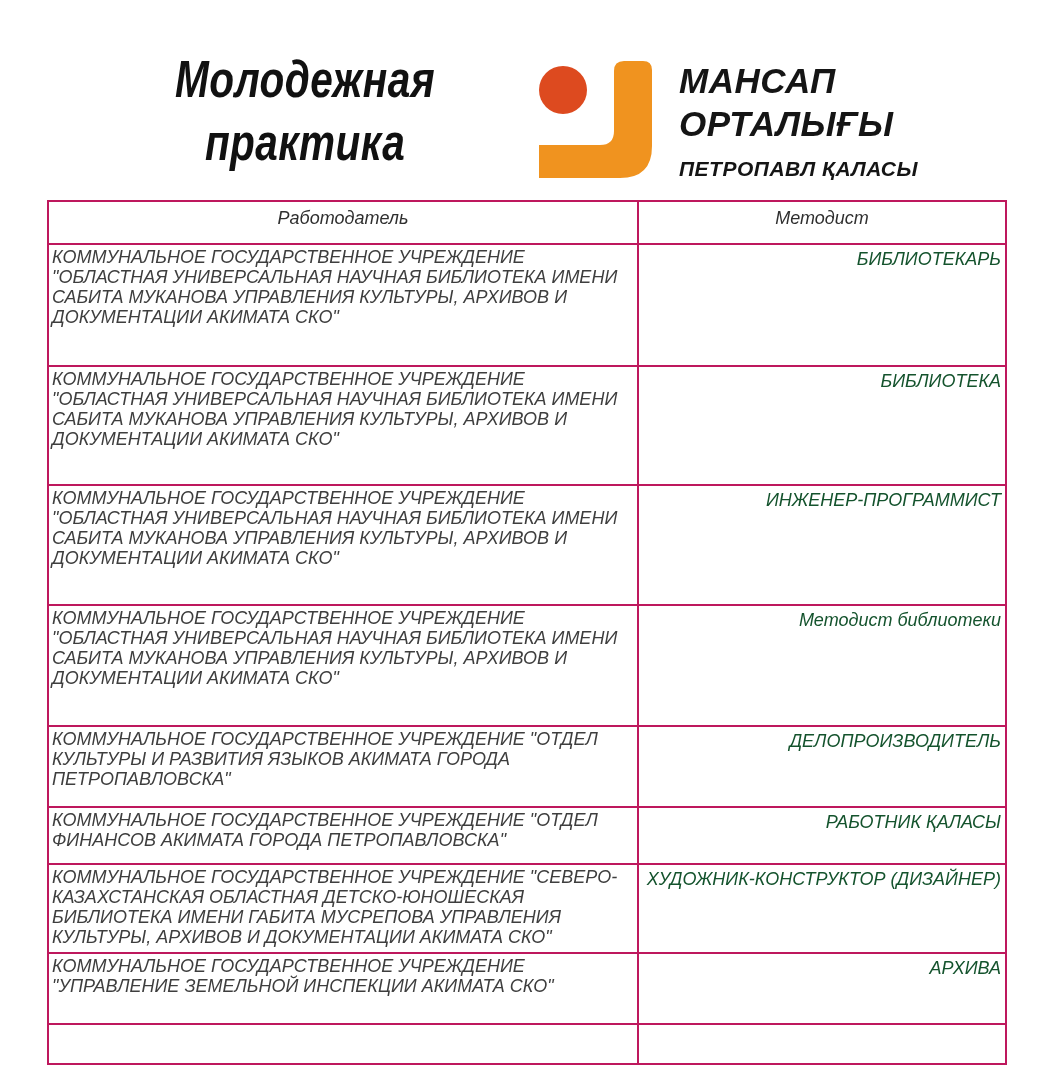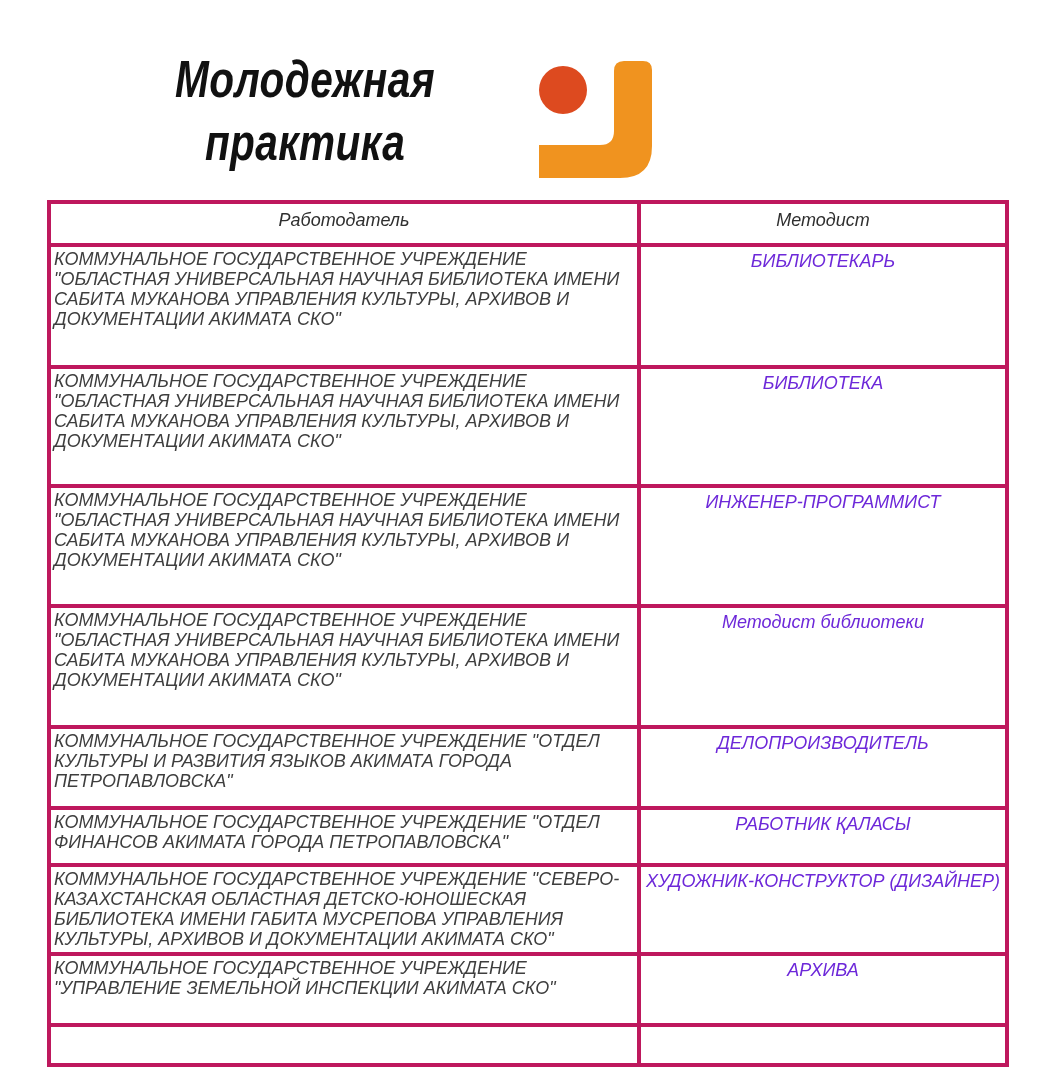--- a/index.html
+++ b/index.html
@@ -61,21 +61,21 @@
     position: absolute;
     left: 47px;
     top: 200px;
     width: 958px;
     border-collapse: collapse;
     table-layout: fixed;
   }
   .col-employer { width: 590px; }
   .col-profession { width: 368px; }
   .jobs-table th, .jobs-table td {
-    border: 4px solid #be185d;
+    border: 2px solid #be185d;
     vertical-align: top;
     background: #ffffff;
   }
   .jobs-table th {
     height: 43px;
     padding-top: 6px;
     font-size: 18px;
     font-weight: 400;
     color: #2f2f2f;
     text-align: center;
@@ -84,39 +84,44 @@
     padding: 2px 8px 0 3px;
     font-size: 18px;
     line-height: 20px;
     color: #3e3e3e;
     text-align: left;
   }
   td.profession {
     padding: 2px 4px 0 4px;
     font-size: 18px;
     line-height: 24px;
-    color: #6d28d9;
-    text-align: center;
+    color: #14532d;
+    text-align: right;
   }
 </style>
 </head>
 <body>
 
 <div class="page">
 
   <h1 class="title">
     <span class="title-line">Молодежная</span>
     <span class="title-line">практика</span>
   </h1>
 
   <div class="logo">
     <svg class="logo-mark" viewBox="0 0 115 122" xmlns="http://www.w3.org/2000/svg">
       <circle cx="25" cy="33" r="24" fill="#dd4a1f"></circle>
       <path d="M 86 4 L 105 4 Q 114 4 114 13 L 114 89 Q 114 121 82 121 L 1 121 L 1 88 L 62 88 Q 76 88 76 74 L 76 14 Q 76 4 86 4 Z" fill="#f0931f"></path>
     </svg>
+    <div class="logo-text">
+      <div class="logo-name">МАНСАП</div>
+      <div class="logo-name">ОРТАЛЫҒЫ</div>
+      <div class="logo-sub">ПЕТРОПАВЛ ҚАЛАСЫ</div>
+    </div>
   </div>
 
   <table class="jobs-table">
     <colgroup>
       <col class="col-employer">
       <col class="col-profession">
     </colgroup>
     <thead>
       <tr>
         <th>Работодатель</th>

